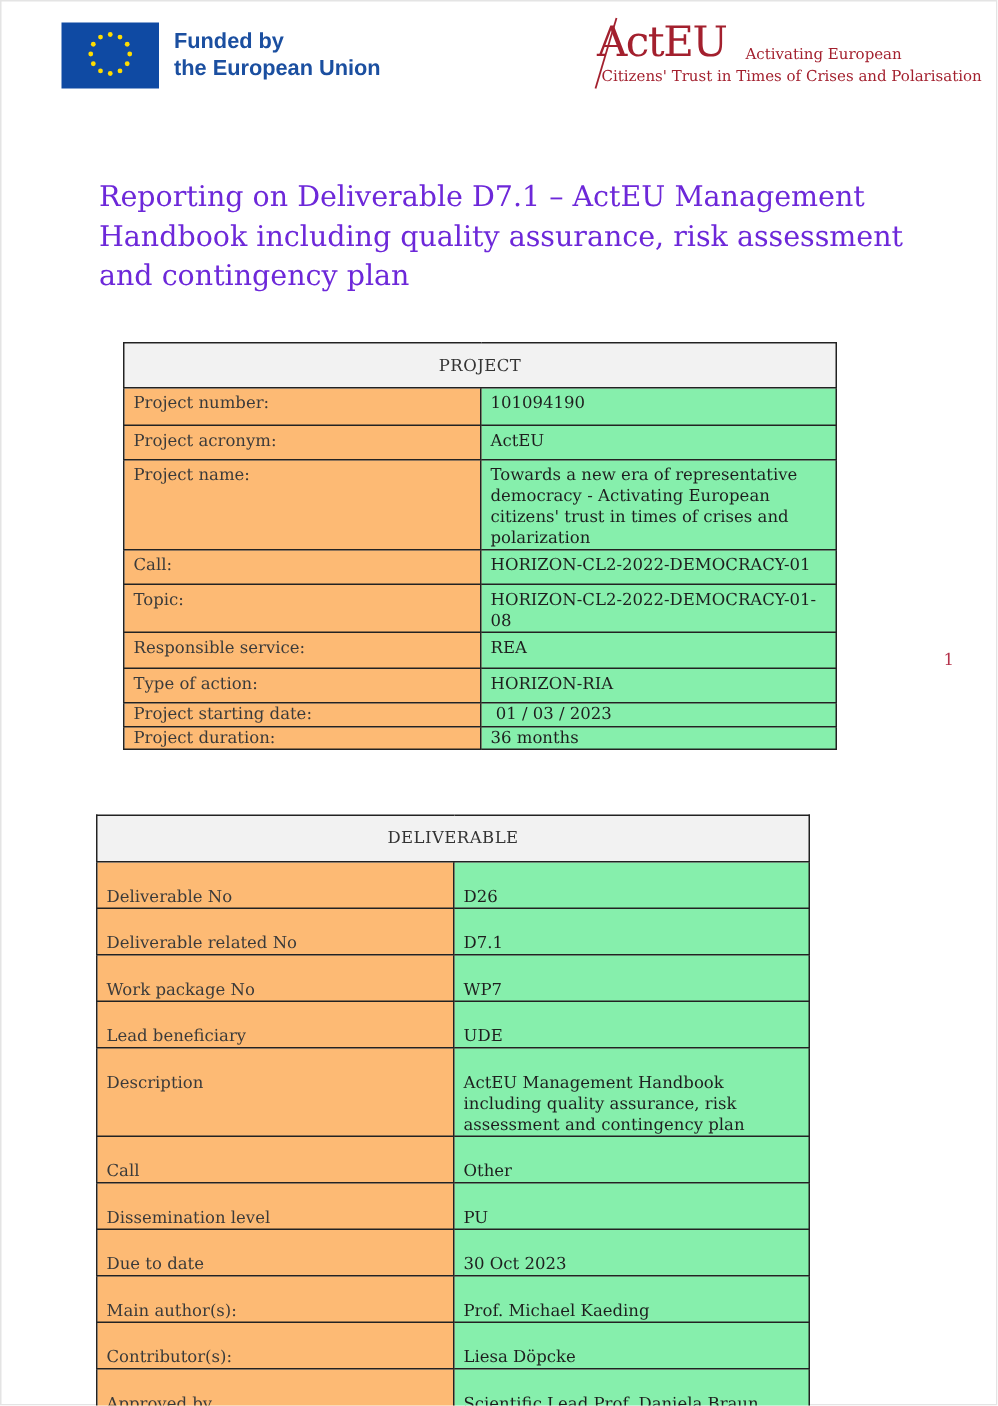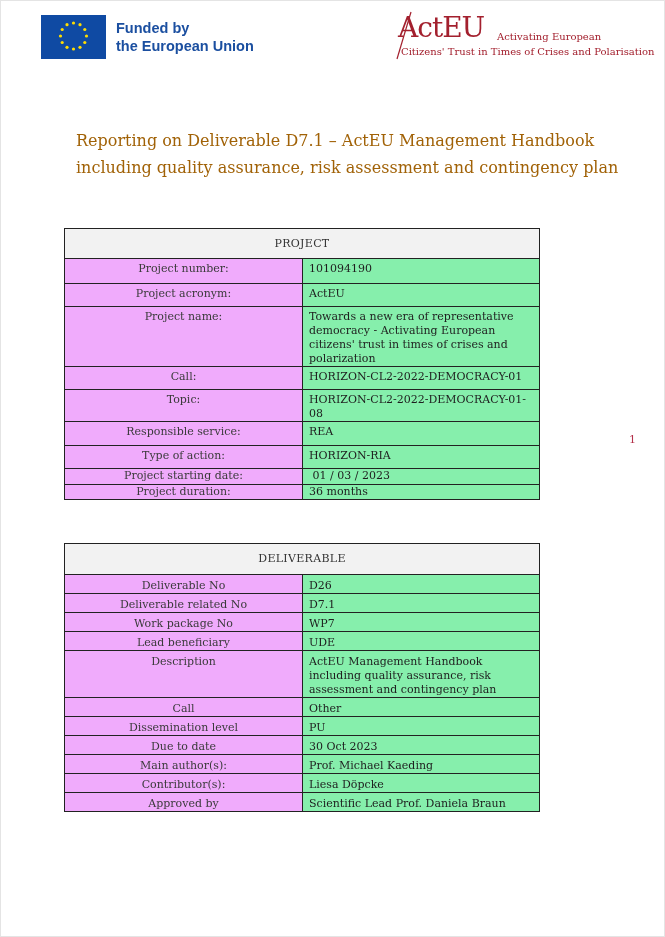--- a/index.html
+++ b/index.html
@@ -83,24 +83,24 @@
       font-size: 10px;
       white-space: nowrap;
     }
     
     .doc-title {
       position: absolute;
       left: 64px;
       top: 116px;
       width: 560px;
       font-family: "DejaVu Serif", serif;
-      font-size: 16px;
+      font-size: 19px;
       line-height: 26.5px;
-      color: #a16207;
-      margin: 12px;
+      color: #6d28d9;
+      margin: 2px;
       font-weight: normal;
     }
     
     table.info {
       position: absolute;
       left: 64px;
       width: 475px;
       border-collapse: collapse;
       font-family: "DejaVu Serif", serif;
       font-size: 11px;
@@ -114,32 +114,31 @@
       line-height: 14px;
     }
     table.info th {
       background: #f2f2f2;
       font-weight: normal;
       text-align: center;
       vertical-align: middle;
       letter-spacing: 0.3px;
     }
     table.info td.label {
-      background: #f0abfc;
+      background: #fdba74;
       color: #3a3a3a;
-      text-align: center;
     }
     table.info td.value {
       background: #86efac;
       color: #1e1e1e;
     }
-    table.project { top: 228px; }
+    table.project { top: 228px; margin-left: 18px; }
     table.project td { padding-top: 3px; }
     table.deliverable { top: 543px; }
-    table.deliverable td { padding-top: 4px; }
+    table.deliverable td { padding-top: 16px; }
     .page-number {
       position: absolute;
       left: 629px;
       top: 433px;
       font-family: "DejaVu Serif", serif;
       font-size: 11px;
       color: #b4314a;
     }
   </style>
 </head>

